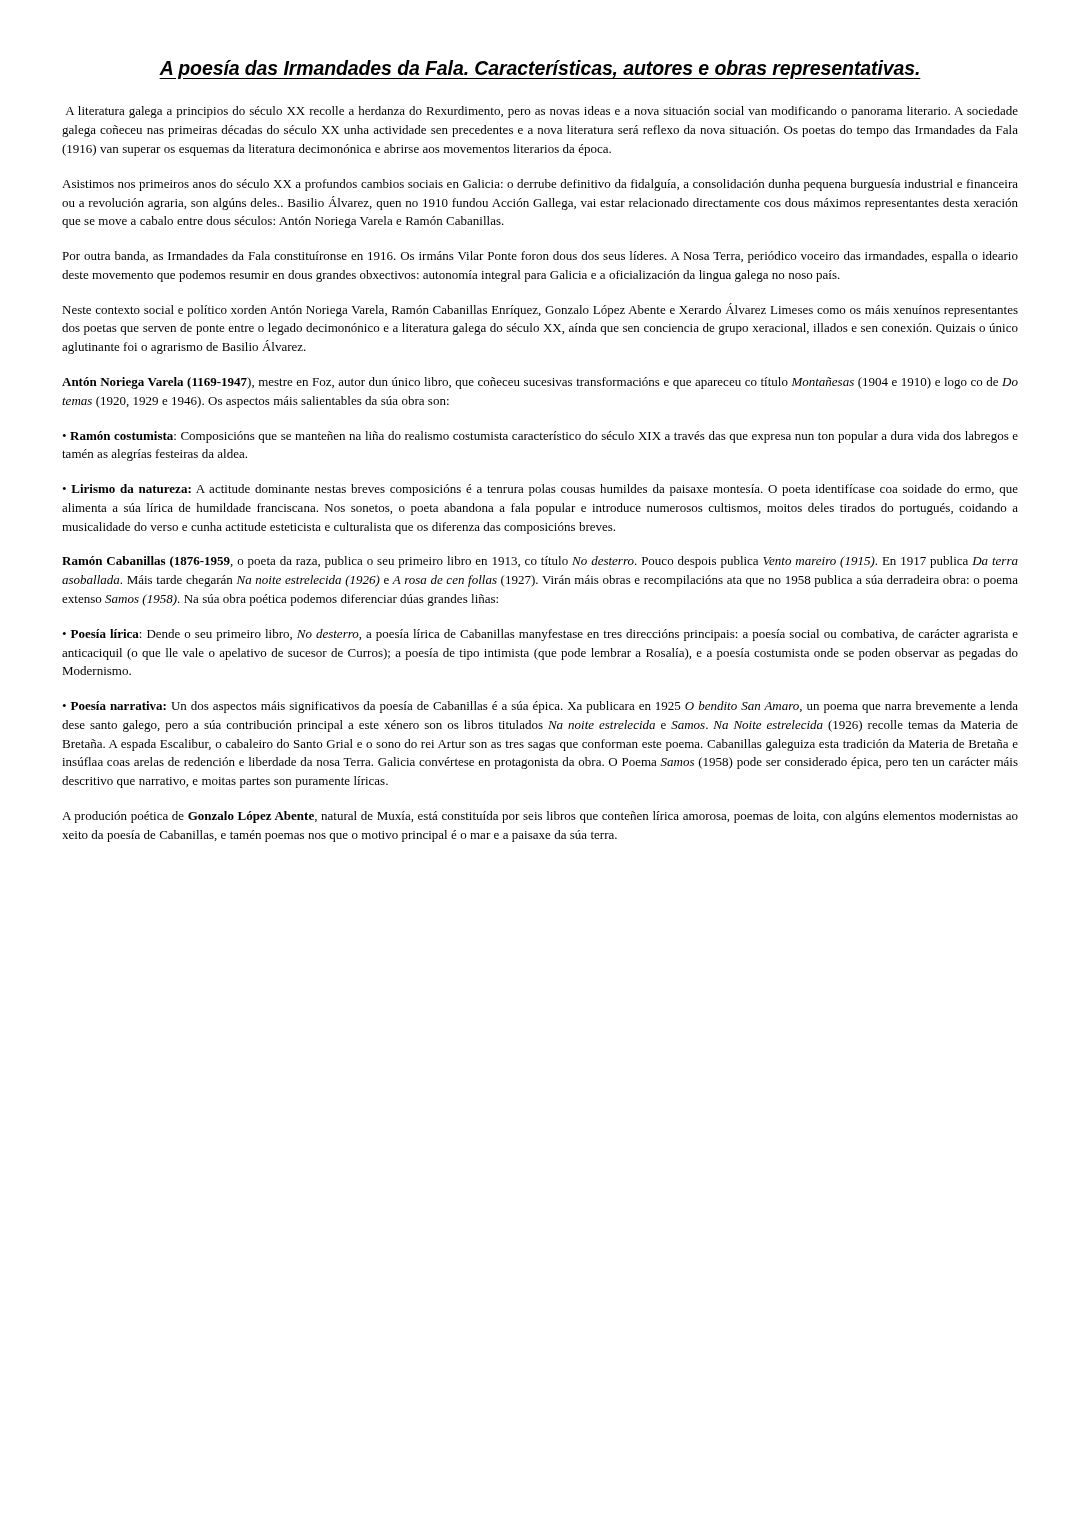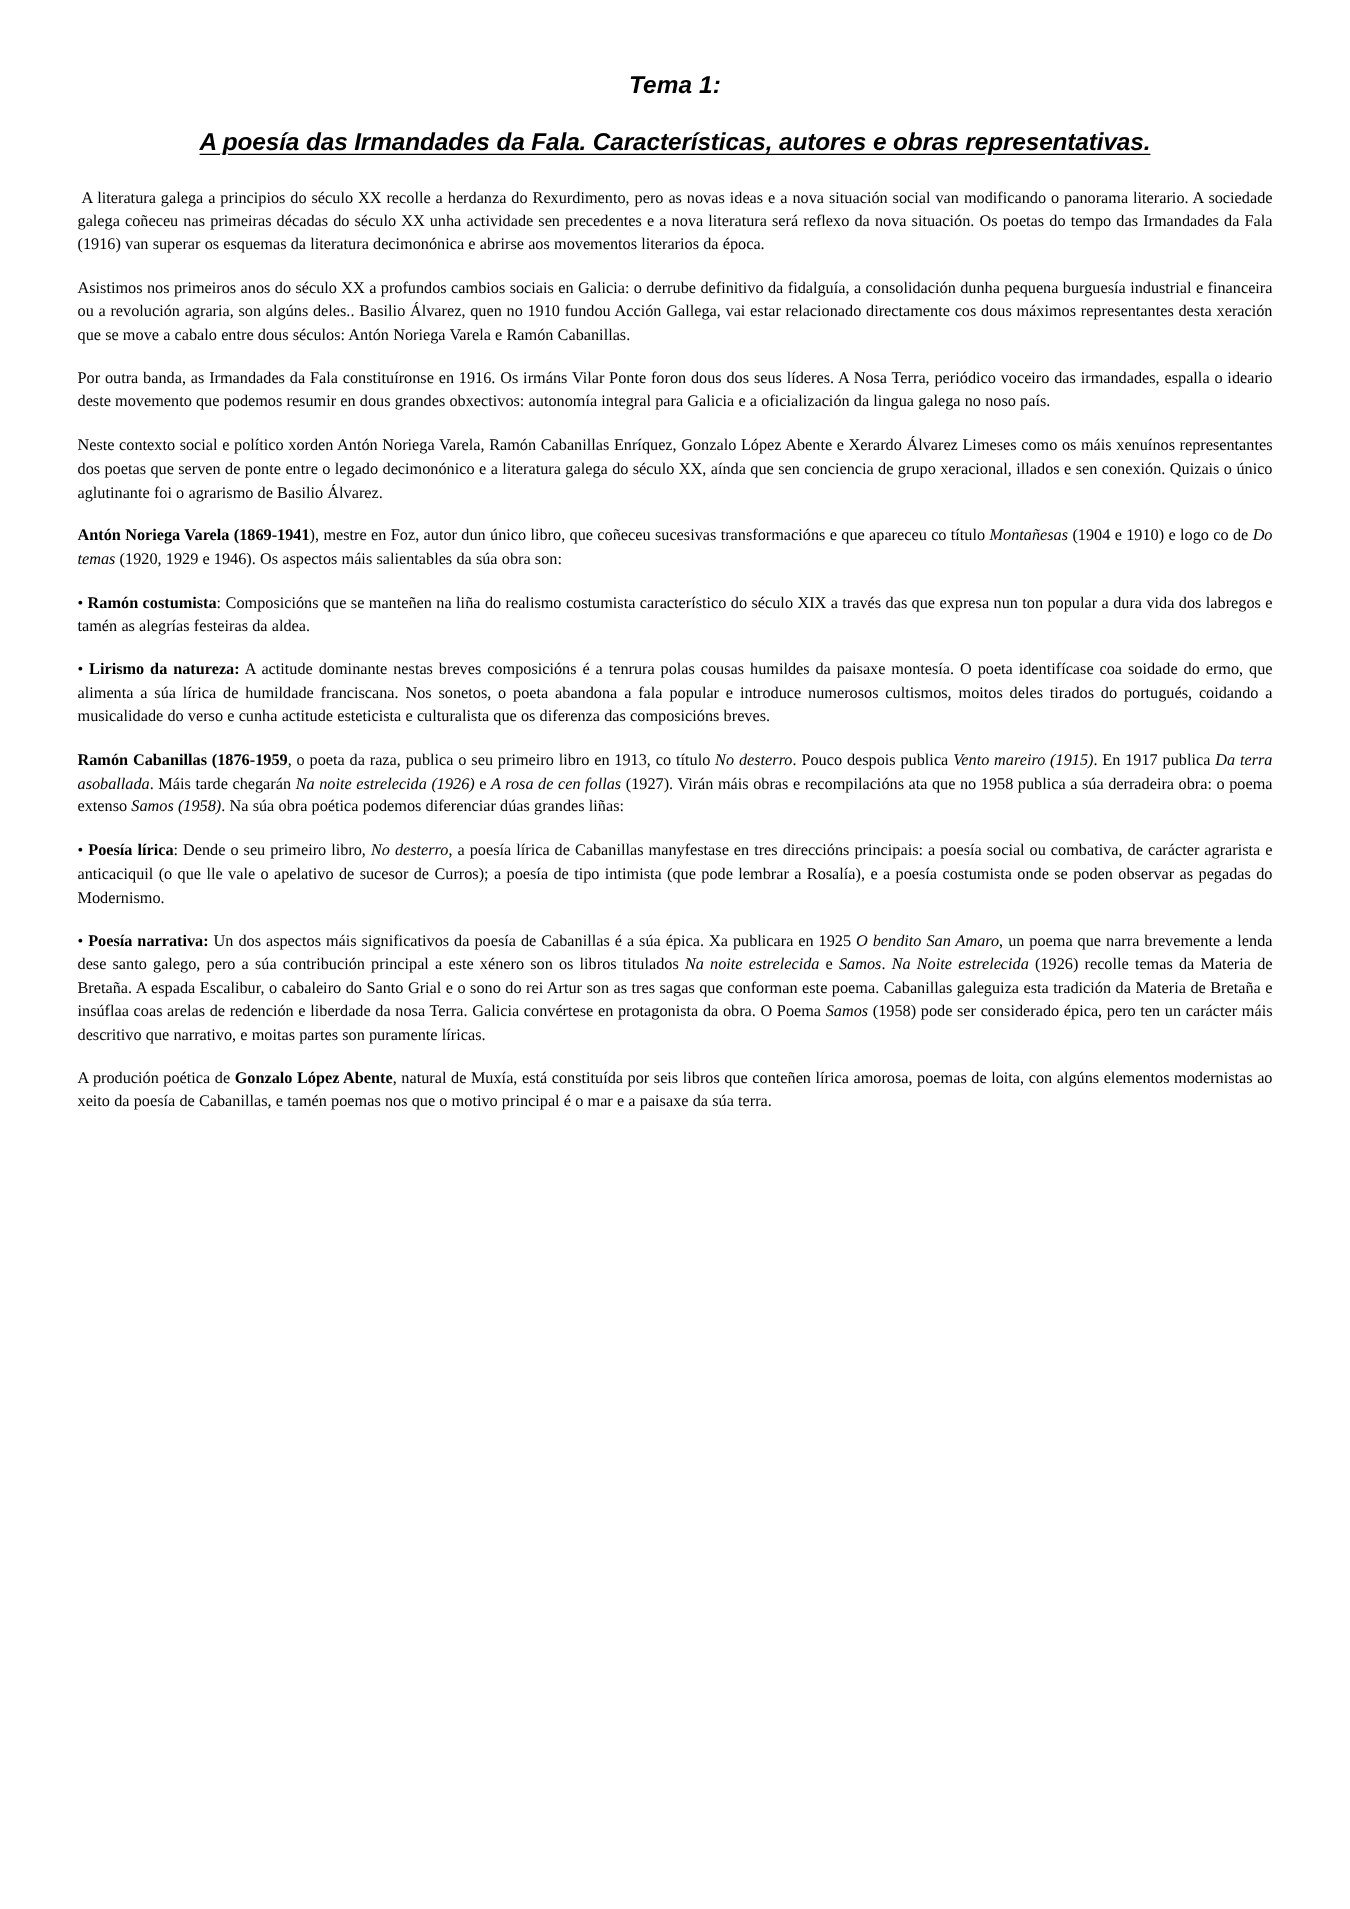--- a/index.html
+++ b/index.html
@@ -58,33 +58,32 @@
   .b { font-weight: bold; }
   .i { font-style: italic; }
   .bullet-char { font-weight: normal; }
   .lead-space { white-space: pre; }
 </style>
 </head>
 <body>
 
 <div class="page">
 
-  <h1 class="heading-1">Tema 1:</h1>
 
   <h2 class="heading-2">A poesía das Irmandades da Fala. Características, autores e obras representativas.</h2>
 
   <p class="body-par"><span class="lead-space"> </span><span>A literatura galega a principios do século XX recolle a herdanza do Rexurdimento, pero as novas ideas e a nova situación social van modificando o panorama literario. A sociedade galega coñeceu nas primeiras décadas do século XX unha actividade sen precedentes e a nova literatura será reflexo da nova situación. Os poetas do tempo das Irmandades da Fala (1916) van superar os esquemas da literatura decimonónica e abrirse aos movementos literarios da época.</span></p>
 
   <p class="body-par"><span>Asistimos nos primeiros anos do século XX a profundos cambios sociais en Galicia: o derrube definitivo da fidalguía, a consolidación dunha pequena burguesía industrial e financeira ou a revolución agraria, son algúns deles.. Basilio Álvarez, quen no 1910 fundou Acción Gallega, vai estar relacionado directamente cos dous máximos representantes desta xeración que se move a cabalo entre dous séculos: Antón Noriega Varela e Ramón Cabanillas.</span></p>
 
   <p class="body-par"><span>Por outra banda, as Irmandades da Fala constituíronse en 1916. Os irmáns Vilar Ponte foron dous dos seus líderes. A Nosa Terra, periódico voceiro das irmandades, espalla o ideario deste movemento que podemos resumir en dous grandes obxectivos: autonomía integral para Galicia e a oficialización da lingua galega no noso país.</span></p>
 
   <p class="body-par"><span>Neste contexto social e político xorden Antón Noriega Varela, Ramón Cabanillas Enríquez, Gonzalo López Abente e Xerardo Álvarez Limeses como os máis xenuínos representantes dos poetas que serven de ponte entre o legado decimonónico e a literatura galega do século XX, aínda que sen conciencia de grupo xeracional, illados e sen conexión. Quizais o único aglutinante foi o agrarismo de Basilio Álvarez.</span></p>
 
-  <p class="body-par"><span class="b">Antón Noriega Varela (1869-1941</span><span>), mestre en Foz, autor dun único libro, que coñeceu sucesivas transformacións e que apareceu co título </span><span class="i">Montañesas</span><span> (1904 e 1910) e logo co de </span><span class="i">Do temas</span><span> (1920, 1929 e 1946). Os aspectos máis salientables da súa obra son:</span></p>
+  <p class="body-par"><span class="b">Antón Noriega Varela (1169-1947</span><span>), mestre en Foz, autor dun único libro, que coñeceu sucesivas transformacións e que apareceu co título </span><span class="i">Montañesas</span><span> (1904 e 1910) e logo co de </span><span class="i">Do temas</span><span> (1920, 1929 e 1946). Os aspectos máis salientables da súa obra son:</span></p>
 
   <p class="body-par"><span class="bullet-char">•</span> <span class="b">Ramón costumista</span><span>: Composicións que se manteñen na liña do realismo costumista característico do século XIX a través das que expresa nun ton popular a dura vida dos labregos e tamén as alegrías festeiras da aldea.</span></p>
 
   <p class="body-par"><span class="bullet-char">•</span> <span class="b">Lirismo da natureza:</span><span> A actitude dominante nestas breves composicións é a tenrura polas cousas humildes da paisaxe montesía. O poeta identifícase coa soidade do ermo, que alimenta a súa lírica de humildade franciscana. Nos sonetos, o poeta abandona a fala popular e introduce numerosos cultismos, moitos deles tirados do portugués, coidando a musicalidade do verso e cunha actitude esteticista e culturalista que os diferenza das composicións breves.</span></p>
 
   <p class="body-par"><span class="b">Ramón Cabanillas (1876-1959</span><span>, o poeta da raza, publica o seu primeiro libro en 1913, co título </span><span class="i">No desterro</span><span>. Pouco despois publica </span><span class="i">Vento mareiro (1915)</span><span>. En 1917 publica </span><span class="i">Da terra asoballada</span><span>. Máis tarde chegarán </span><span class="i">Na noite estrelecida (1926)</span><span>  e </span><span class="i">A rosa de cen follas</span><span> (1927). Virán máis obras e recompilacións ata que no 1958 publica a súa derradeira obra: o poema extenso </span><span class="i">Samos (1958)</span><span>. Na súa obra poética podemos diferenciar dúas grandes liñas:</span></p>
 
   <p class="body-par"><span class="bullet-char">•</span> <span class="b">Poesía lírica</span><span>: Dende o seu primeiro libro, </span><span class="i">No desterro</span><span>, a poesía lírica de Cabanillas manyfestase en tres direccións principais: a poesía social ou combativa, de carácter agrarista e anticaciquil (o que lle vale o apelativo de sucesor de Curros); a poesía de tipo intimista (que pode lembrar a Rosalía), e a poesía costumista onde se poden observar as pegadas do Modernismo.</span></p>
 
   <p class="body-par"><span class="bullet-char">•</span> <span class="b">Poesía narrativa:</span><span> Un dos aspectos máis significativos da poesía de Cabanillas é a súa épica. Xa publicara en 1925 </span><span class="i">O bendito San Amaro</span><span>, un poema que narra brevemente a lenda dese santo galego, pero a súa contribución principal a este xénero son os libros titulados </span><span class="i">Na noite estrelecida</span><span> e </span><span class="i">Samos</span><span>. </span><span class="i">Na Noite estrelecida</span><span> (1926) recolle temas da Materia de Bretaña. A espada Escalibur, o cabaleiro do Santo Grial e o sono do rei Artur son as tres sagas que conforman este poema. Cabanillas galeguiza esta tradición da Materia de Bretaña e insúflaa coas arelas de redención e liberdade da nosa Terra. Galicia convértese en protagonista da obra. O Poema </span><span class="i">Samos</span><span> (1958) pode ser considerado épica, pero ten un carácter máis descritivo que narrativo, e moitas partes son puramente líricas.</span></p>

